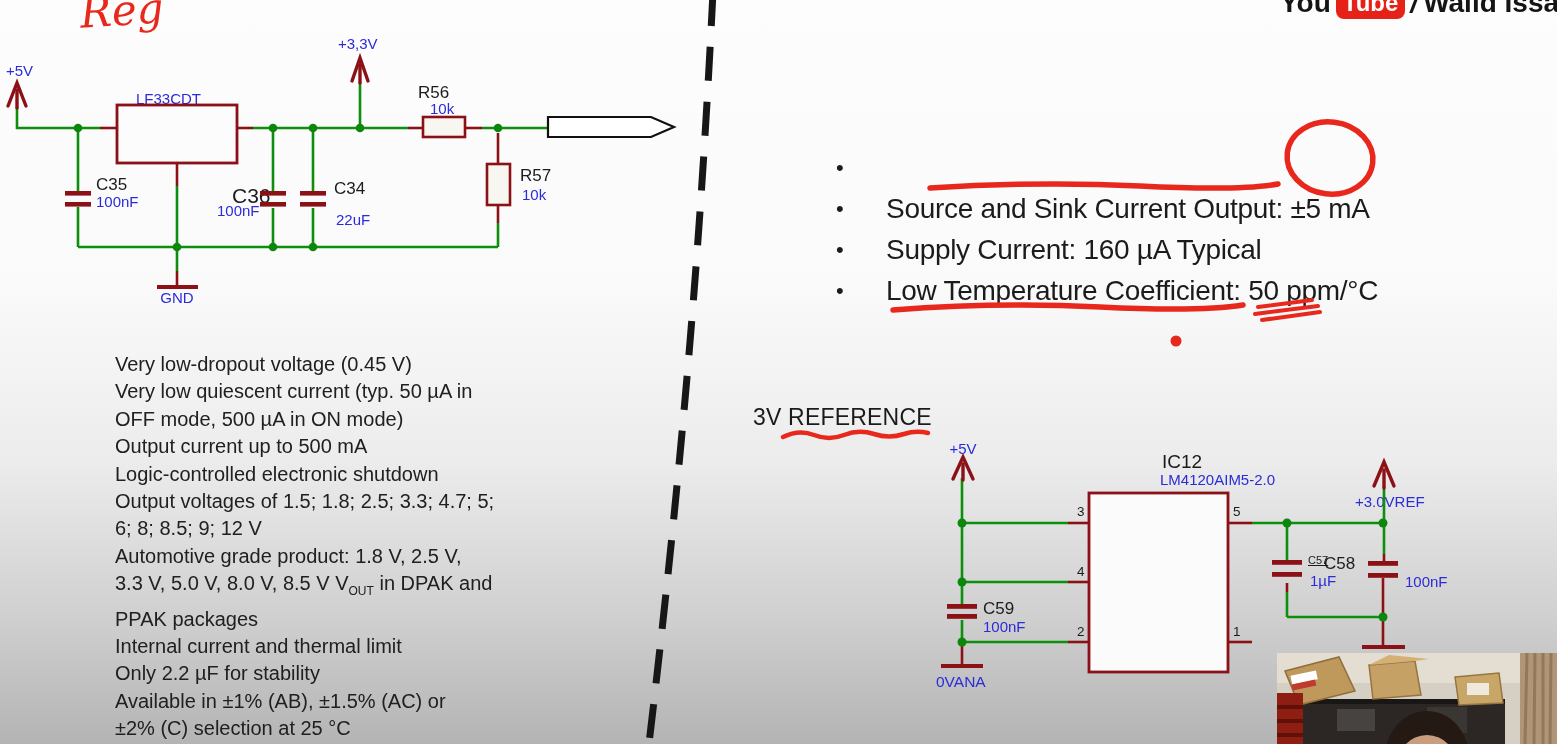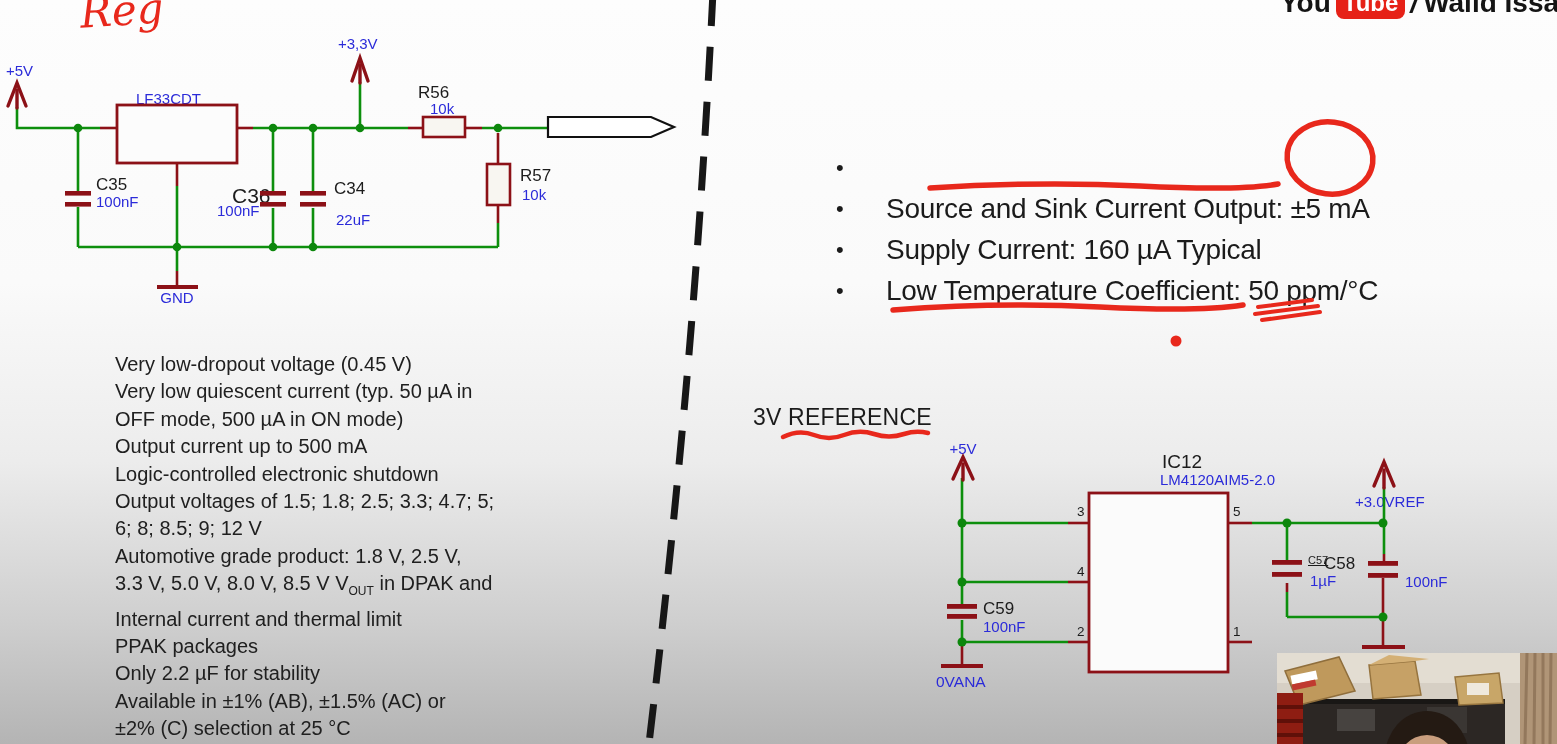--- a/index.html
+++ b/index.html
@@ -192,22 +192,22 @@
 <div id="features-list">
     <div class="feat-line">Very low-dropout voltage (0.45 V)</div>
     <div class="feat-line">Very low quiescent current (typ. 50 µA in</div>
     <div class="feat-line">OFF mode, 500 µA in ON mode)</div>
     <div class="feat-line">Output current up to 500 mA</div>
     <div class="feat-line">Logic-controlled electronic shutdown</div>
     <div class="feat-line">Output voltages of 1.5; 1.8; 2.5; 3.3; 4.7; 5;</div>
     <div class="feat-line">6; 8; 8.5; 9; 12 V</div>
     <div class="feat-line">Automotive grade product: 1.8 V, 2.5 V,</div>
     <div class="feat-line">3.3 V, 5.0 V, 8.0 V, 8.5 V V<sub>OUT</sub> in DPAK and</div>
+    <div class="feat-line">PPAK packages</div>
     <div class="feat-line">Internal current and thermal limit</div>
-    <div class="feat-line">PPAK packages</div>
     <div class="feat-line">Only 2.2 µF for stability</div>
     <div class="feat-line">Available in ±1% (AB), ±1.5% (AC) or</div>
     <div class="feat-line">±2% (C) selection at 25 °C</div>
   </div>
 <div id="bullet-list">
     <div class="bullet-row">
       <span class="bdot">•</span>
     </div>
     <div class="bullet-row">
       <span class="bdot">•</span>

